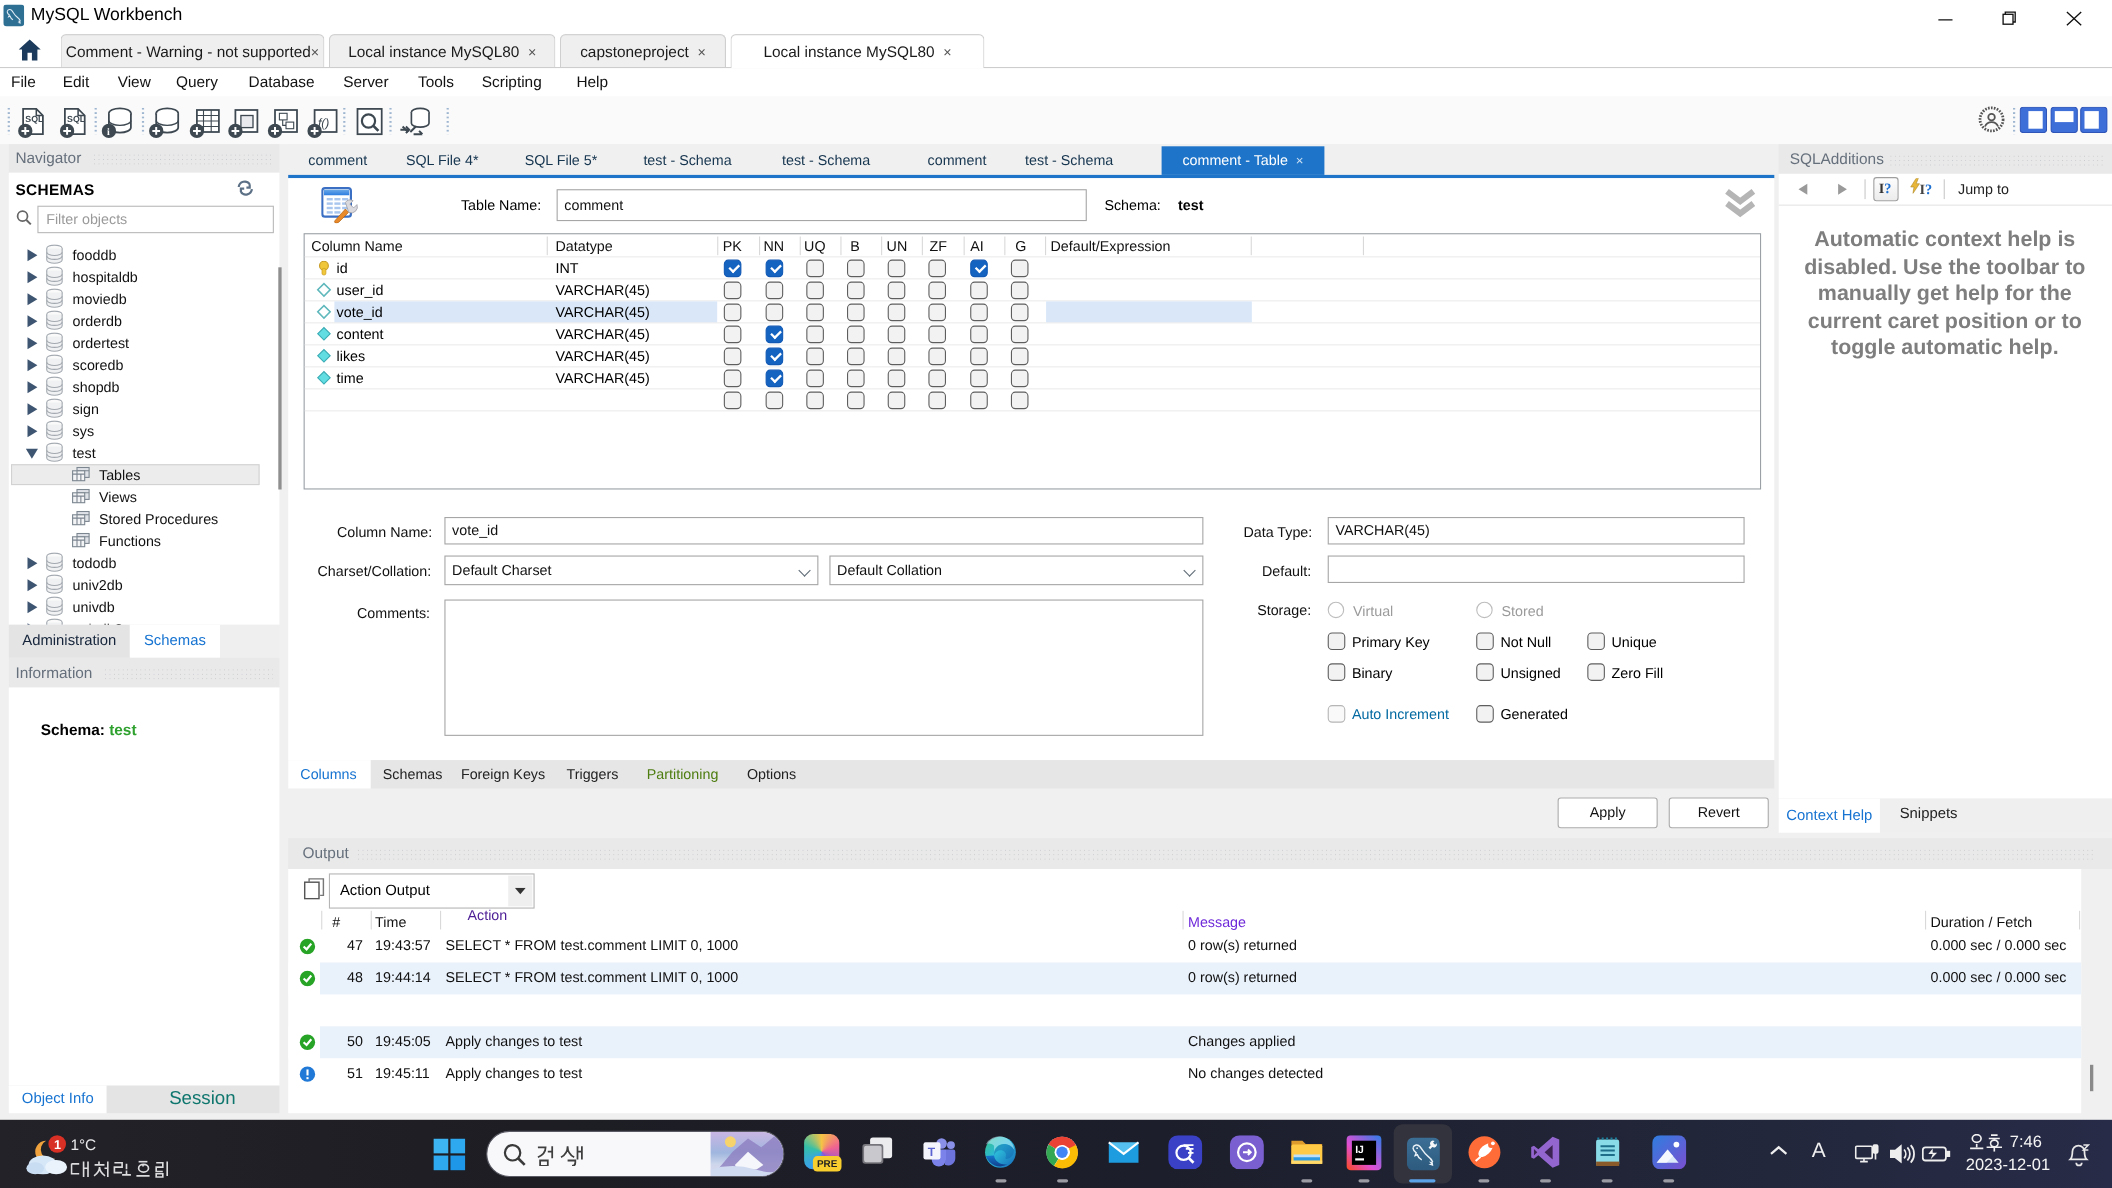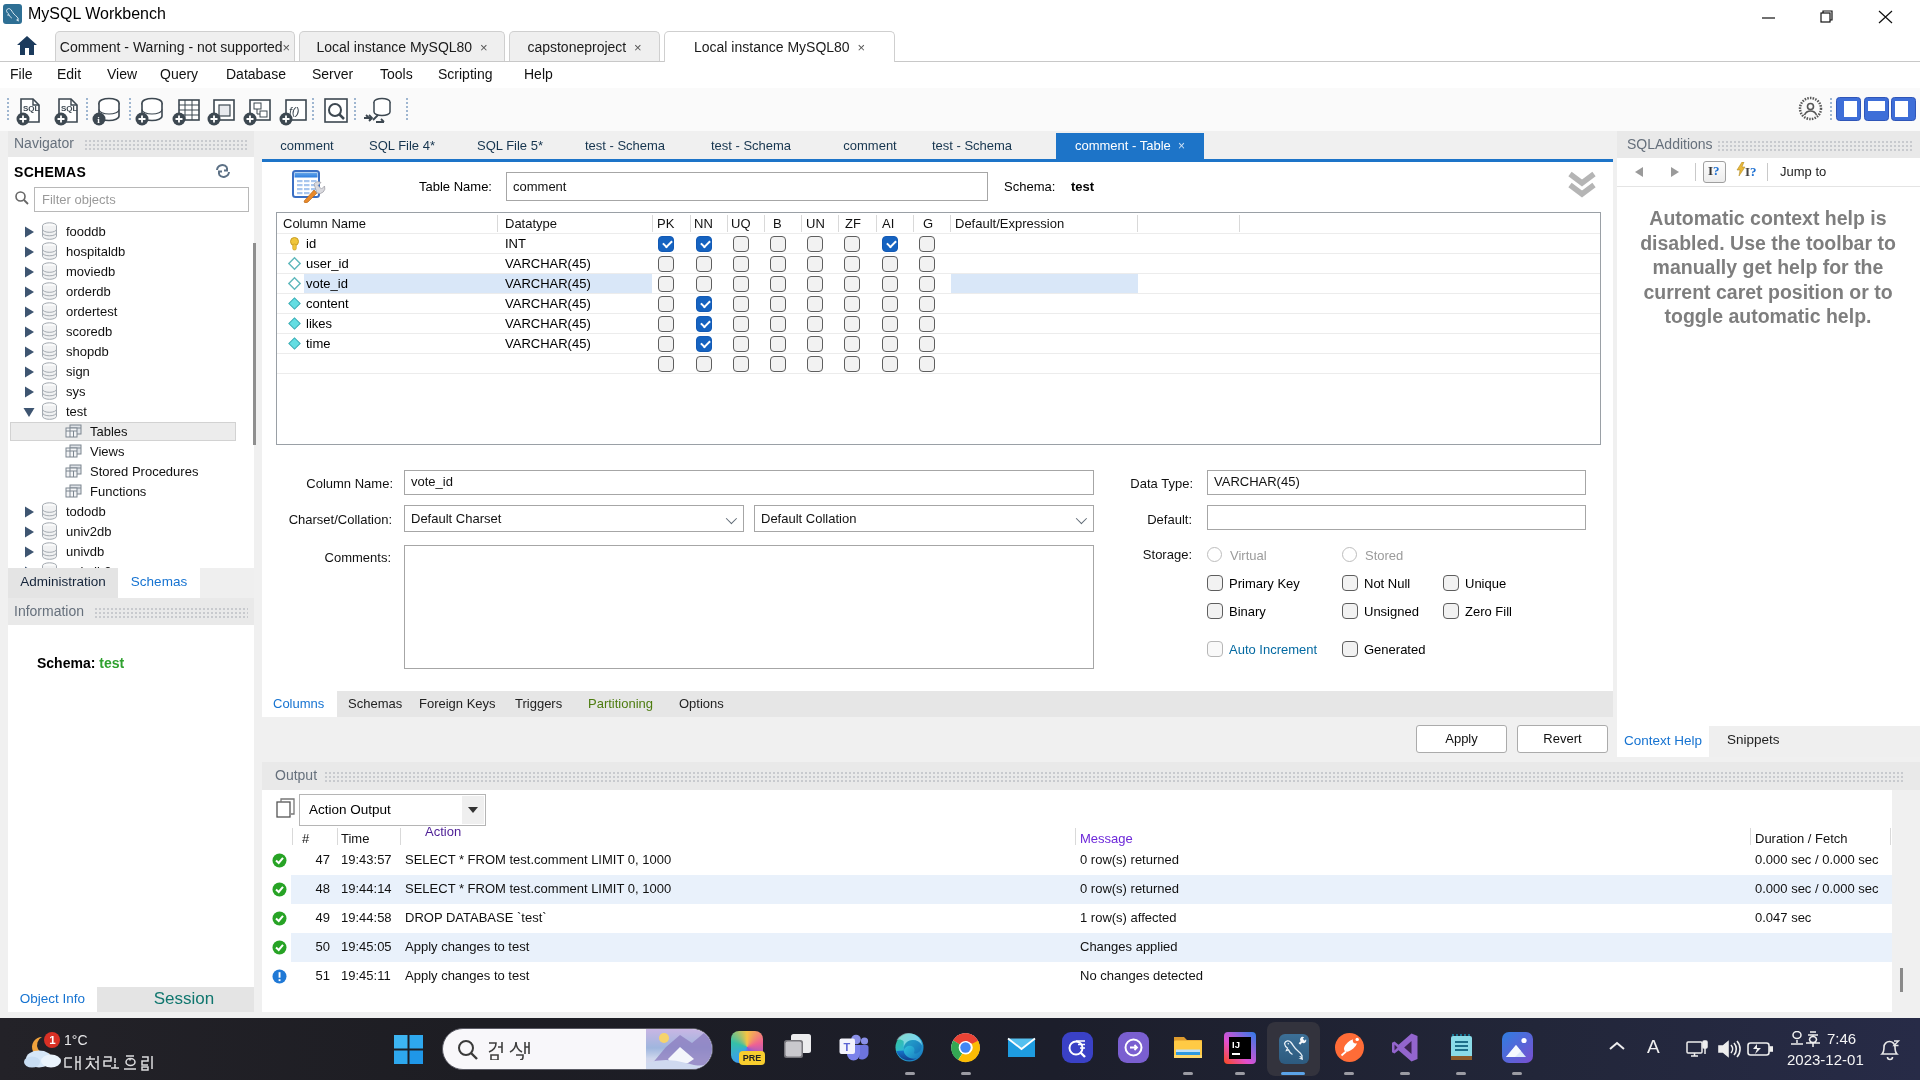--- a/index.html
+++ b/index.html
@@ -691,31 +691,20 @@
       <svg style="position:absolute;left:10px;top:7px" width="15" height="15">
         <circle cx="7.5" cy="7.5" r="7" fill="#27a325"></circle>
         <path d="M4 7.5 L6.7 10 L11 4.8" fill="none" stroke="#fff" stroke-width="2"></path>
       </svg>
       <span class="ocell" style="left:40px;width:28px;text-align:right;">48</span>
       <span class="ocell" style="left:79px;">19:44:14</span>
       <span class="ocell" style="left:143px;">SELECT * FROM test.comment LIMIT 0, 1000</span>
       <span class="ocell" style="left:818px;">0 row(s) returned</span>
       <span class="ocell" style="left:1493px;">0.000 sec / 0.000 sec</span>
     </div>
-    <div class="orow" style="top:114px;">
-      <svg style="position:absolute;left:10px;top:7px" width="15" height="15">
-        <circle cx="7.5" cy="7.5" r="7" fill="#27a325"></circle>
-        <path d="M4 7.5 L6.7 10 L11 4.8" fill="none" stroke="#fff" stroke-width="2"></path>
-      </svg>
-      <span class="ocell" style="left:40px;width:28px;text-align:right;">49</span>
-      <span class="ocell" style="left:79px;">19:44:58</span>
-      <span class="ocell" style="left:143px;">DROP DATABASE `test`</span>
-      <span class="ocell" style="left:818px;">1 row(s) affected</span>
-      <span class="ocell" style="left:1493px;">0.047 sec</span>
-    </div>
     <div class="orow alt" style="top:143px;">
       <svg style="position:absolute;left:10px;top:7px" width="15" height="15">
         <circle cx="7.5" cy="7.5" r="7" fill="#27a325"></circle>
         <path d="M4 7.5 L6.7 10 L11 4.8" fill="none" stroke="#fff" stroke-width="2"></path>
       </svg>
       <span class="ocell" style="left:40px;width:28px;text-align:right;">50</span>
       <span class="ocell" style="left:79px;">19:45:05</span>
       <span class="ocell" style="left:143px;">Apply changes to test</span>
       <span class="ocell" style="left:818px;">Changes applied</span>
       <span class="ocell" style="left:1493px;"></span>

